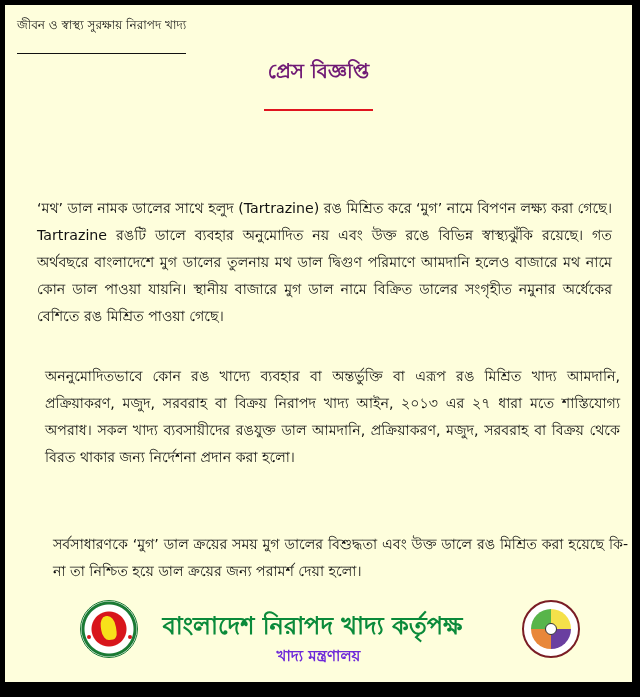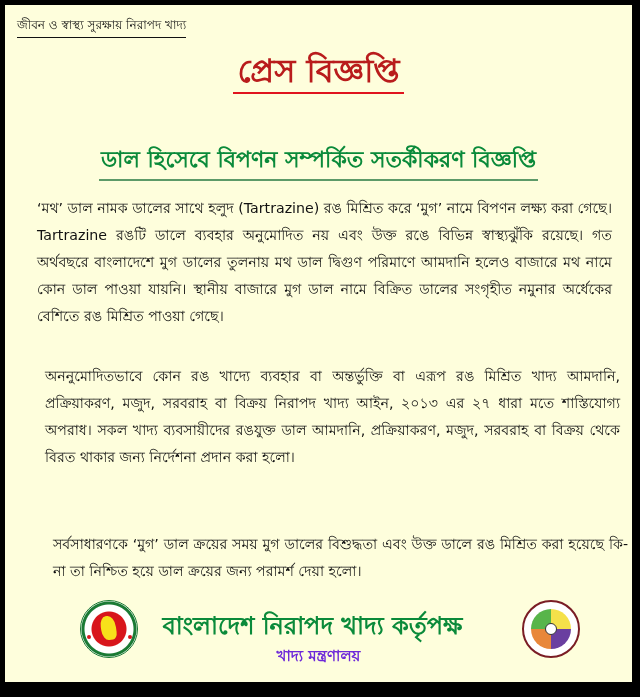--- a/index.html
+++ b/index.html
@@ -22,38 +22,38 @@
       height: 677px;
       background: #fefedc;
       color: #111;
     }
     .tagline {
       position: absolute;
       left: 12px;
       top: 12px;
       font-size: 12px;
       line-height: 16px;
-      padding-bottom: 4px;
+      padding-bottom: 20px;
       border-bottom: 1.5px solid #111;
       white-space: nowrap;
     }
     .press-title {
       position: absolute;
       left: 0;
       width: 627px;
       top: 50px;
       text-align: center;
     }
     .press-title span {
       display: inline-block;
-      color: #b91c1c;
-      font-size: 32px;
+      color: #701a75;
+      font-size: 20px;
       font-weight: bold;
       line-height: 32px;
-      padding: 0 4px 5px;
+      padding: 0 4px 22px;
       border-bottom: 2px solid #e0141e;
     }
     .headline {
       position: absolute;
       left: 0;
       width: 627px;
       text-align: center;
       color: #0a8a3a;
       font-size: 22px;
       font-weight: bold;
@@ -169,23 +169,20 @@
 <body>
 
 <div class="page">
 
   <div class="tagline">জীবন ও স্বাস্থ্য সুরক্ষায় নিরাপদ খাদ্য</div>
 
   <div class="press-title">
     <span>প্রেস বিজ্ঞপ্তি</span>
   </div>
 
-  <div class="headline l2">
-    <span>ডাল হিসেবে বিপণন সম্পর্কিত সতর্কীকরণ বিজ্ঞপ্তি</span>
-  </div>
 
   <p class="body-text para1" style="margin:0">‘মথ’ ডাল নামক ডালের সাথে হলুদ (Tartrazine) রঙ মিশ্রিত করে ‘মুগ’ নামে বিপণন লক্ষ্য করা গেছে। Tartrazine রঙটি ডালে ব্যবহার অনুমোদিত নয় এবং উক্ত রঙে বিভিন্ন স্বাস্থ্যঝুঁকি রয়েছে। গত অর্থবছরে বাংলাদেশে মুগ ডালের তুলনায় মথ ডাল দ্বিগুণ পরিমাণে আমদানি হলেও বাজারে মথ নামে কোন ডাল পাওয়া যায়নি। স্থানীয় বাজারে মুগ ডাল নামে বিক্রিত ডালের সংগৃহীত নমুনার অর্ধেকের বেশিতে রঙ মিশ্রিত পাওয়া গেছে।</p>
   <p class="body-text para2" style="margin:8px">অননুমোদিতভাবে কোন রঙ খাদ্যে ব্যবহার বা অন্তর্ভুক্তি বা এরূপ রঙ মিশ্রিত খাদ্য আমদানি, প্রক্রিয়াকরণ, মজুদ, সরবরাহ বা বিক্রয় নিরাপদ খাদ্য আইন, ২০১৩ এর ২৭ ধারা মতে শাস্তিযোগ্য অপরাধ। সকল খাদ্য ব্যবসায়ীদের রঙযুক্ত ডাল আমদানি, প্রক্রিয়াকরণ, মজুদ, সরবরাহ বা বিক্রয় থেকে বিরত থাকার জন্য নির্দেশনা প্রদান করা হলো।</p>
   <p class="body-text para3" style="margin:16px">সর্বসাধারণকে ‘মুগ’ ডাল ক্রয়ের সময় মুগ ডালের বিশুদ্ধতা এবং উক্ত ডালে রঙ মিশ্রিত করা হয়েছে কি-না তা নিশ্চিত হয়ে ডাল ক্রয়ের জন্য পরামর্শ দেয়া হলো।</p>
 
   <div class="footer">
     <div class="logo left">
       <div class="map"></div>
       <div class="dot" style="left:6px;top:34px"></div>
       <div class="dot" style="left:47px;top:34px"></div>

